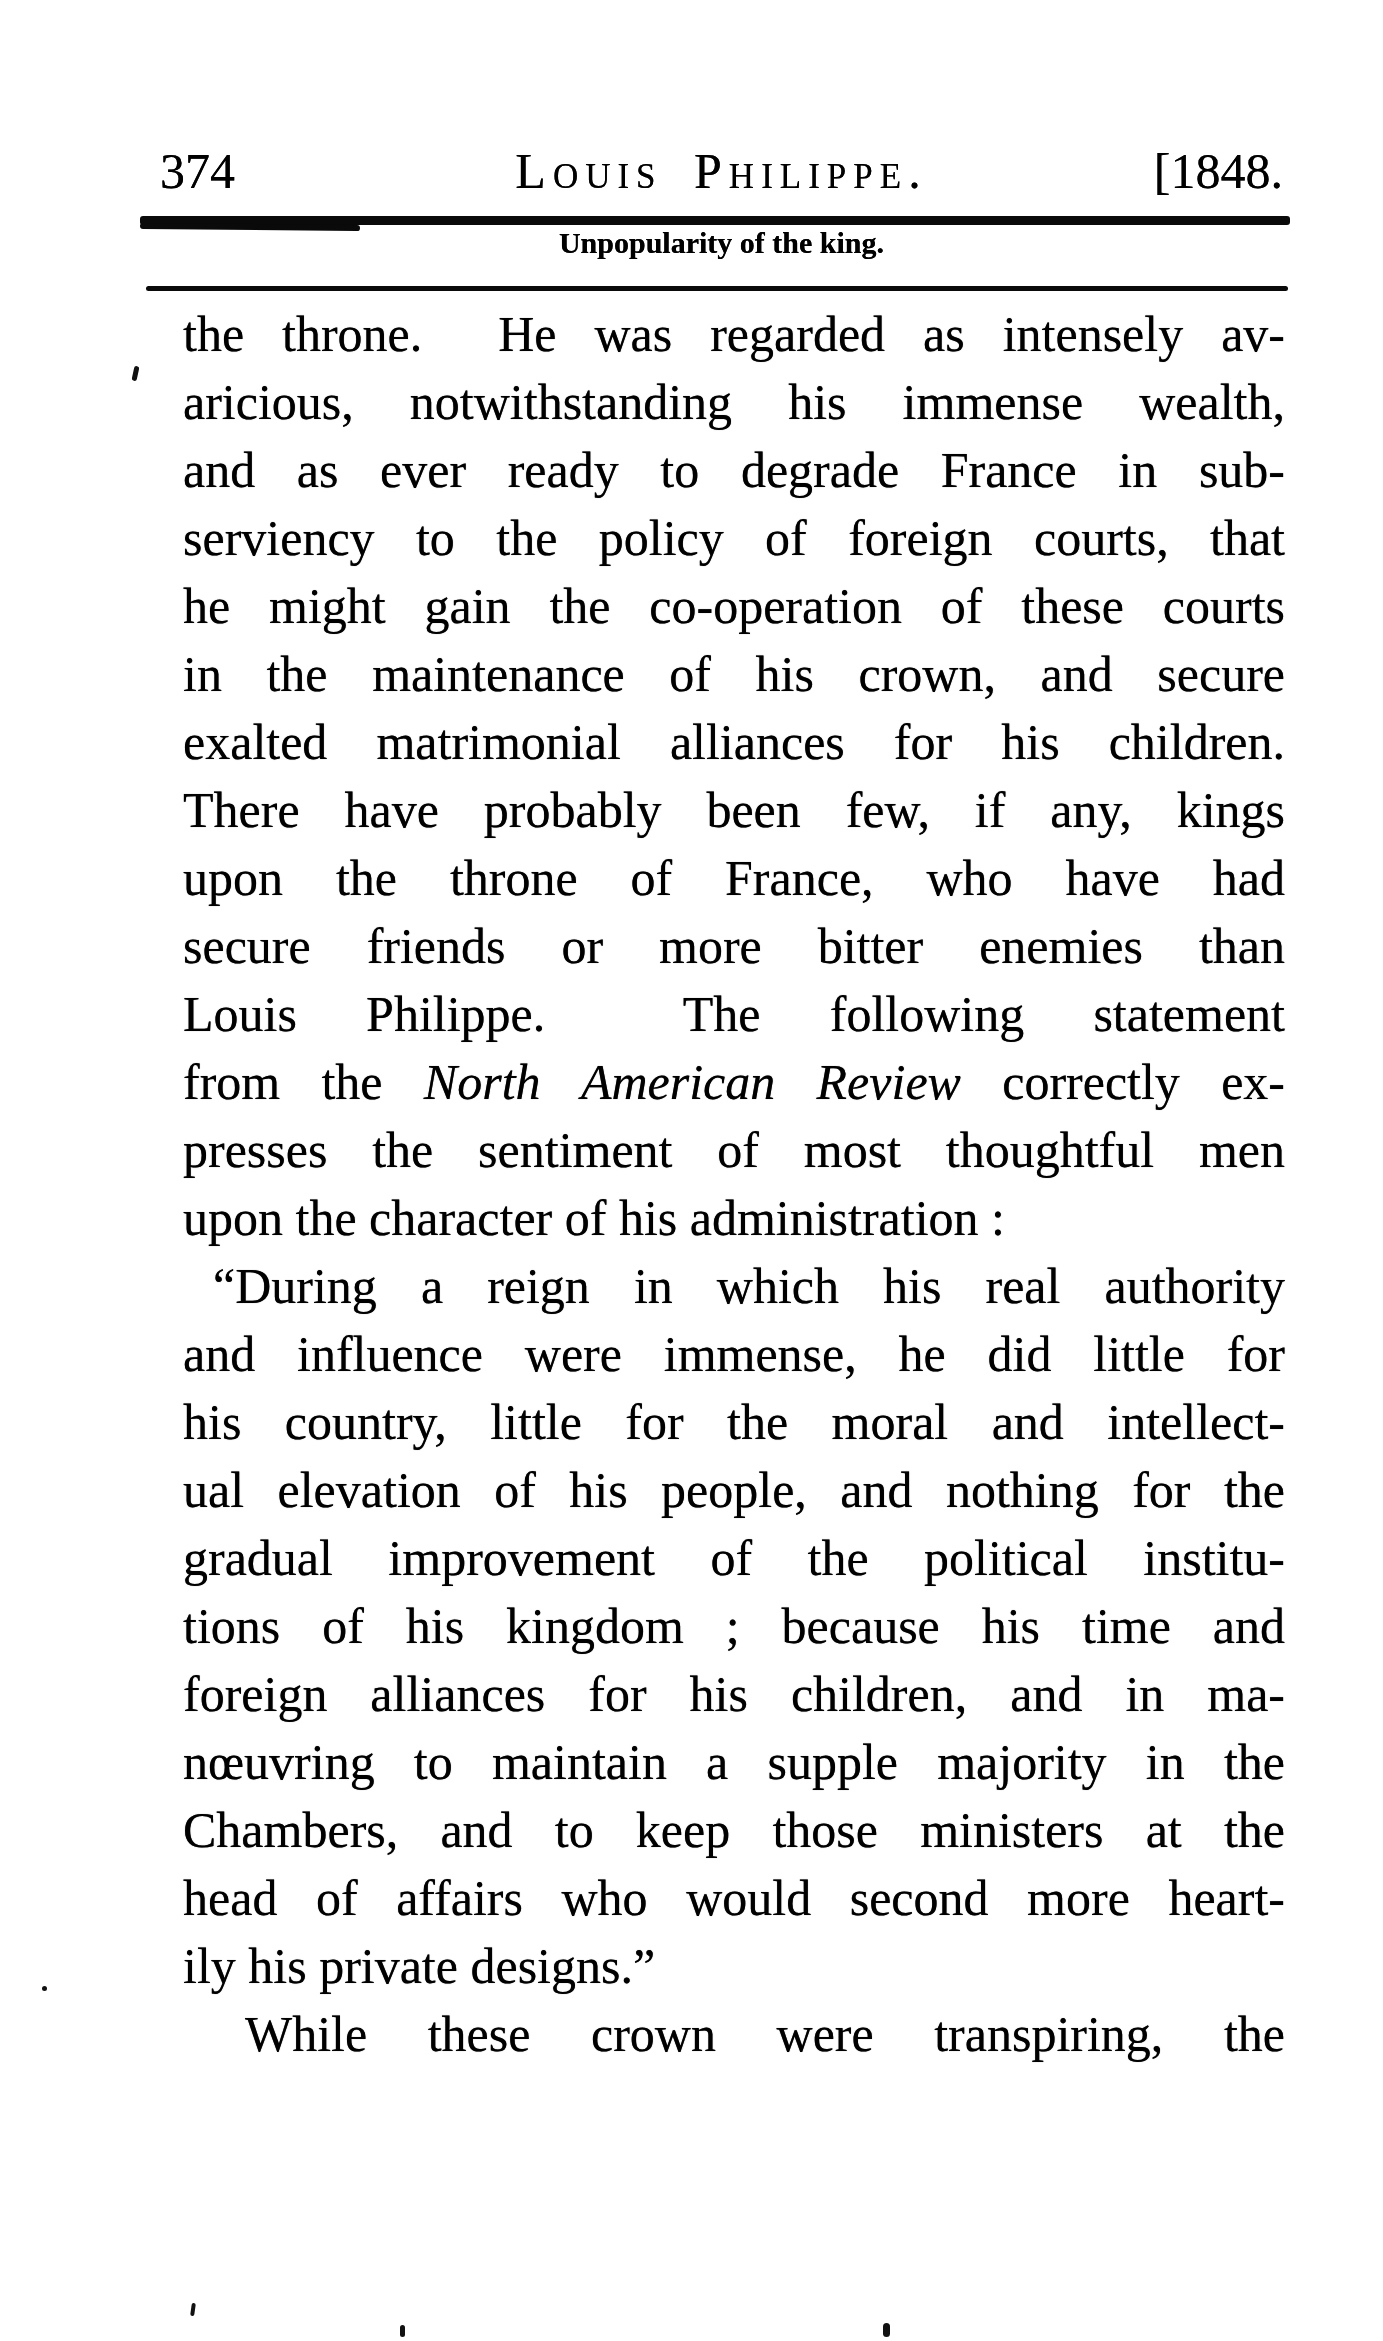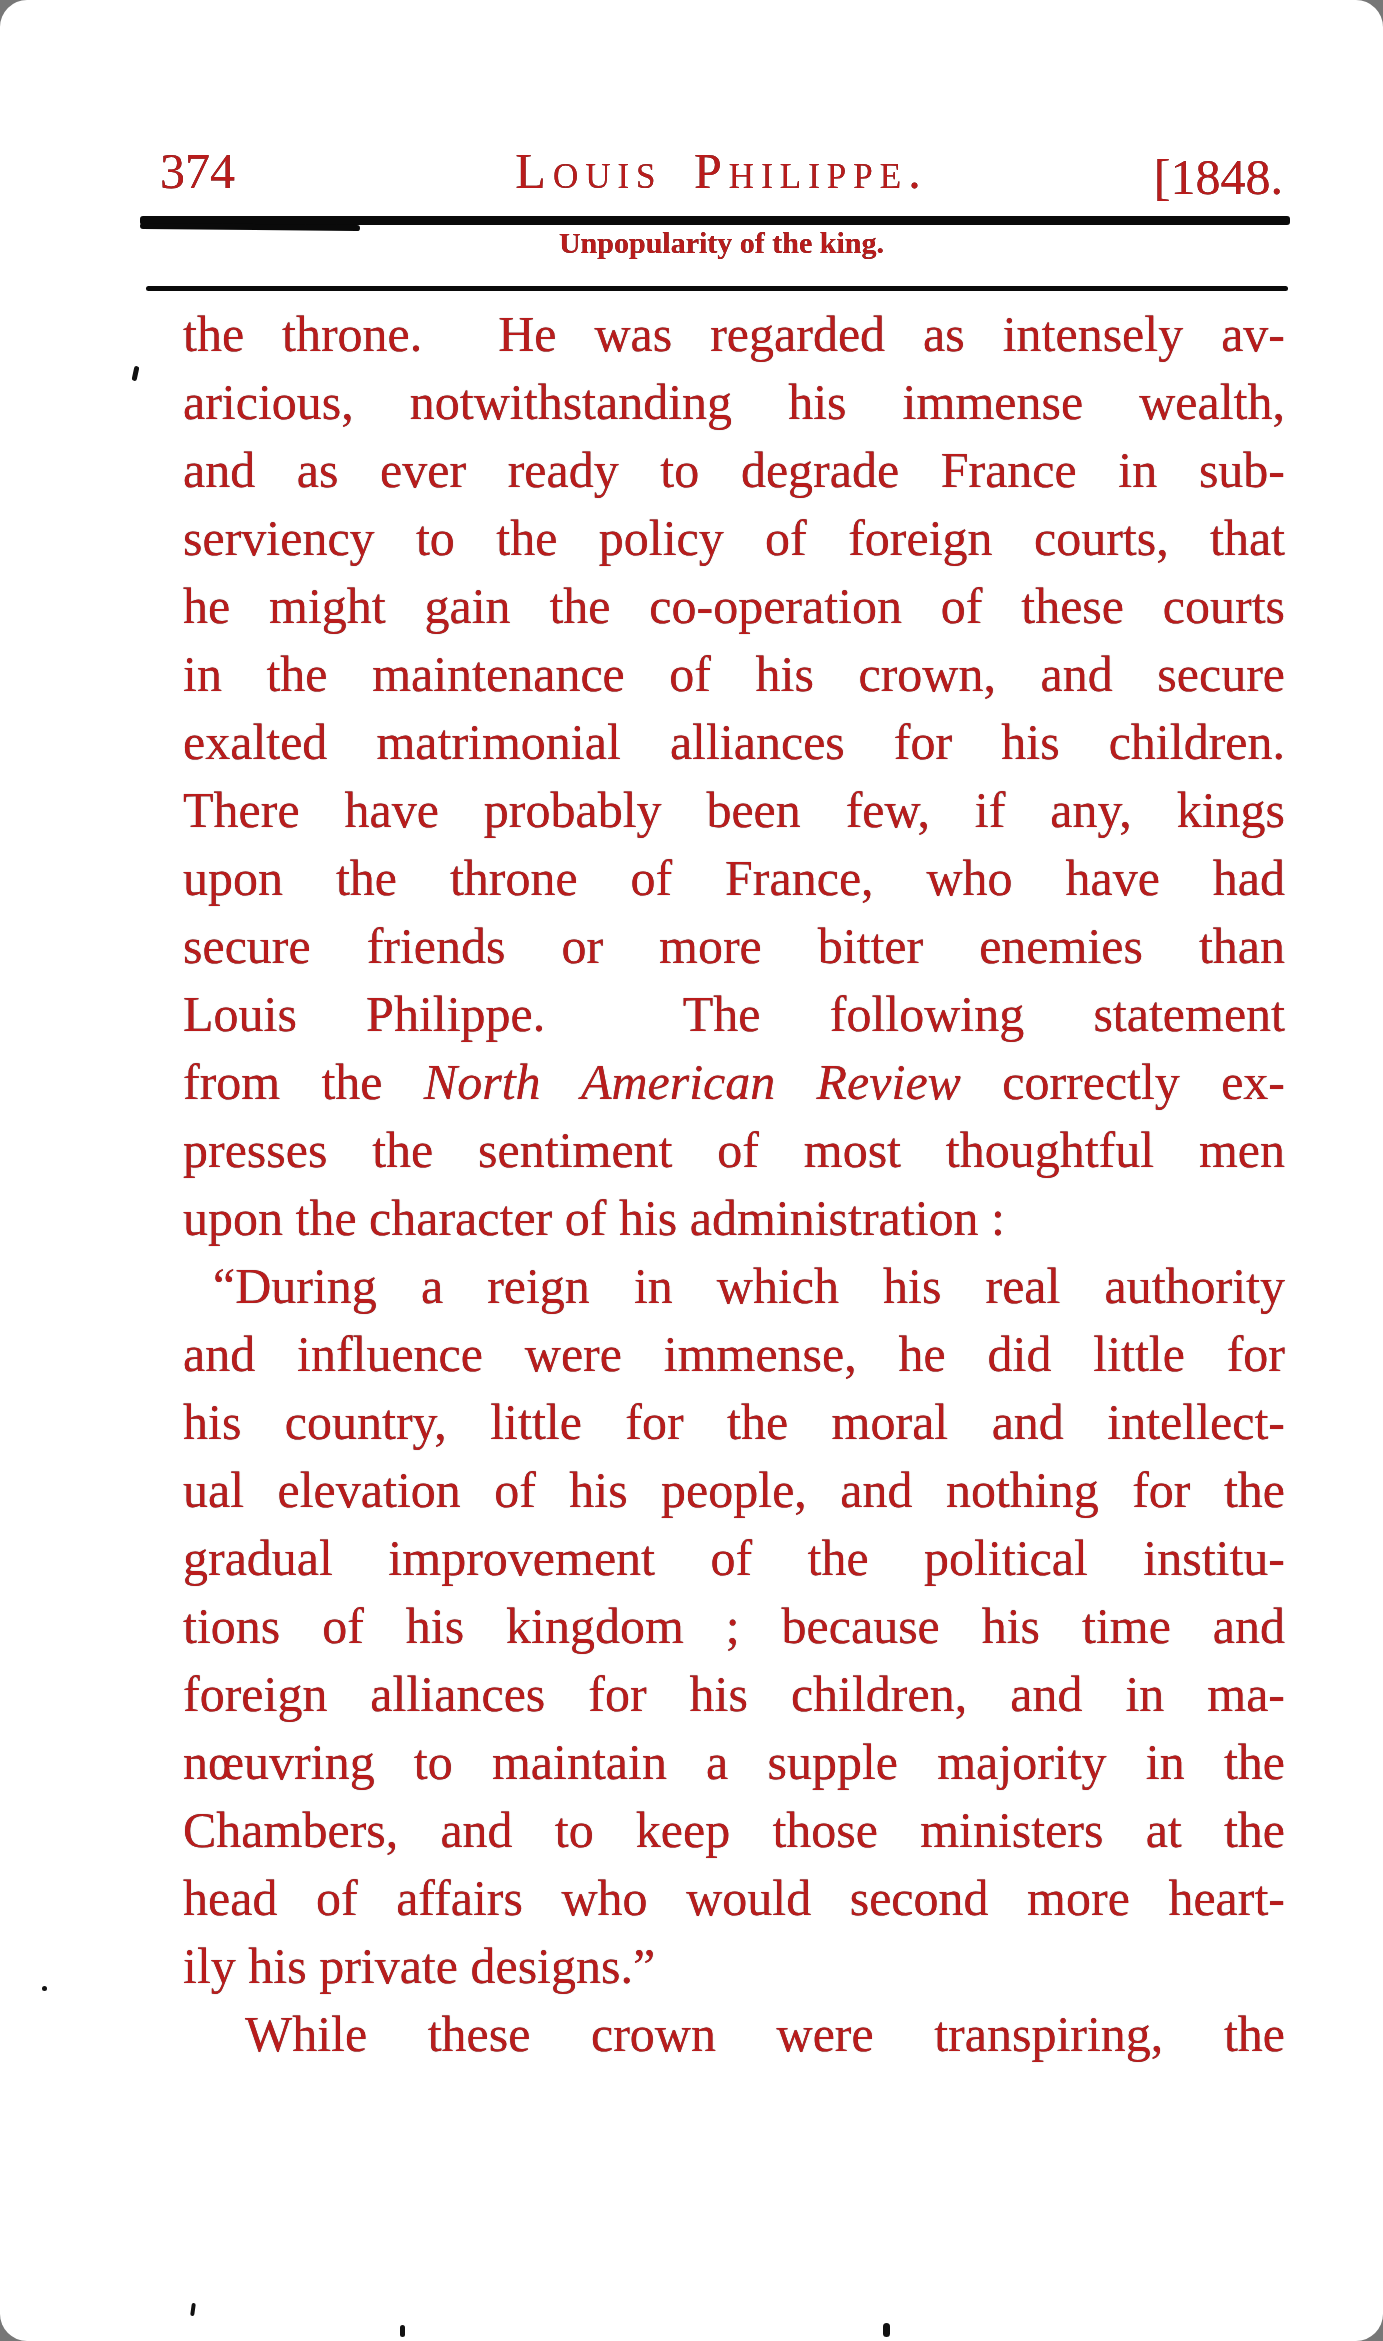--- a/index.html
+++ b/index.html
@@ -2,38 +2,37 @@
 <html><head>
 <meta charset="utf-8">
 <style>
   html,body{margin:0;padding:0;background:#777;}
   #page{
     position:relative;
     width:1383px;height:2341px;
     background:#ffffff;
     overflow:hidden;
     font-family:"Liberation Serif","DejaVu Serif",serif;
-    color:#b91c1c;
-    border-radius:27px;
+    color:#000000;
   }
   
   #header-row{
     position:absolute;left:0;top:138px;width:1383px;height:66px;
     font-size:50px;line-height:66px;
     text-shadow:0 0 0.6px rgba(0,0,0,.85);
   }
   #page-number{position:absolute;left:160px;top:0;}
   #header-title{
     position:absolute;left:158px;width:1127px;top:0;
     text-align:center;
     font-variant:small-caps;
     letter-spacing:7px;
     word-spacing:12px;
   }
-  #year-marker{position:absolute;right:100px;top:0;margin-top:6px;}
+  #year-marker{position:absolute;right:100px;top:0;}
   
   .rule{position:absolute;background:#0a0a0a;border-radius:3px;}
   #rule-thick{left:140px;top:216px;width:1150px;height:9px;}
   #rule-thick-left{left:140px;top:224px;width:220px;height:6px;border-radius:4px;transform:rotate(.6deg);}
   #rule-thin{left:146px;top:286px;width:1142px;height:5px;}
   
   #running-head{
     position:absolute;left:158px;top:219px;width:1127px;
     text-align:center;
     font-size:30px;font-weight:bold;line-height:48px;

